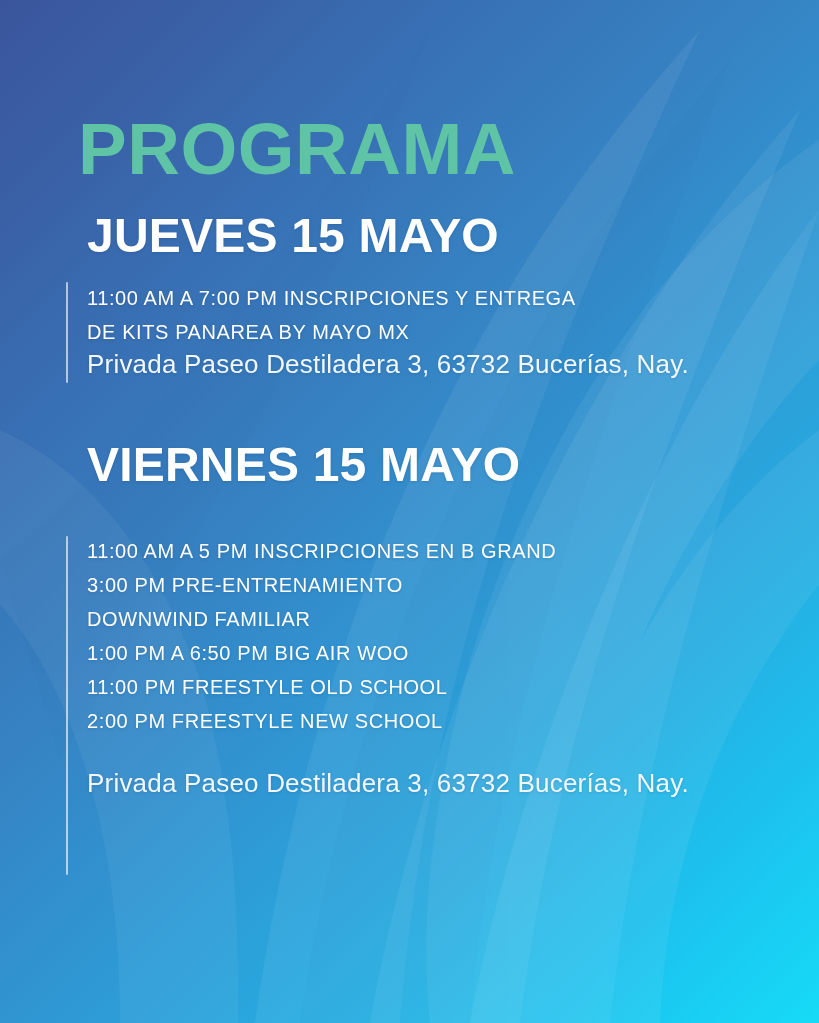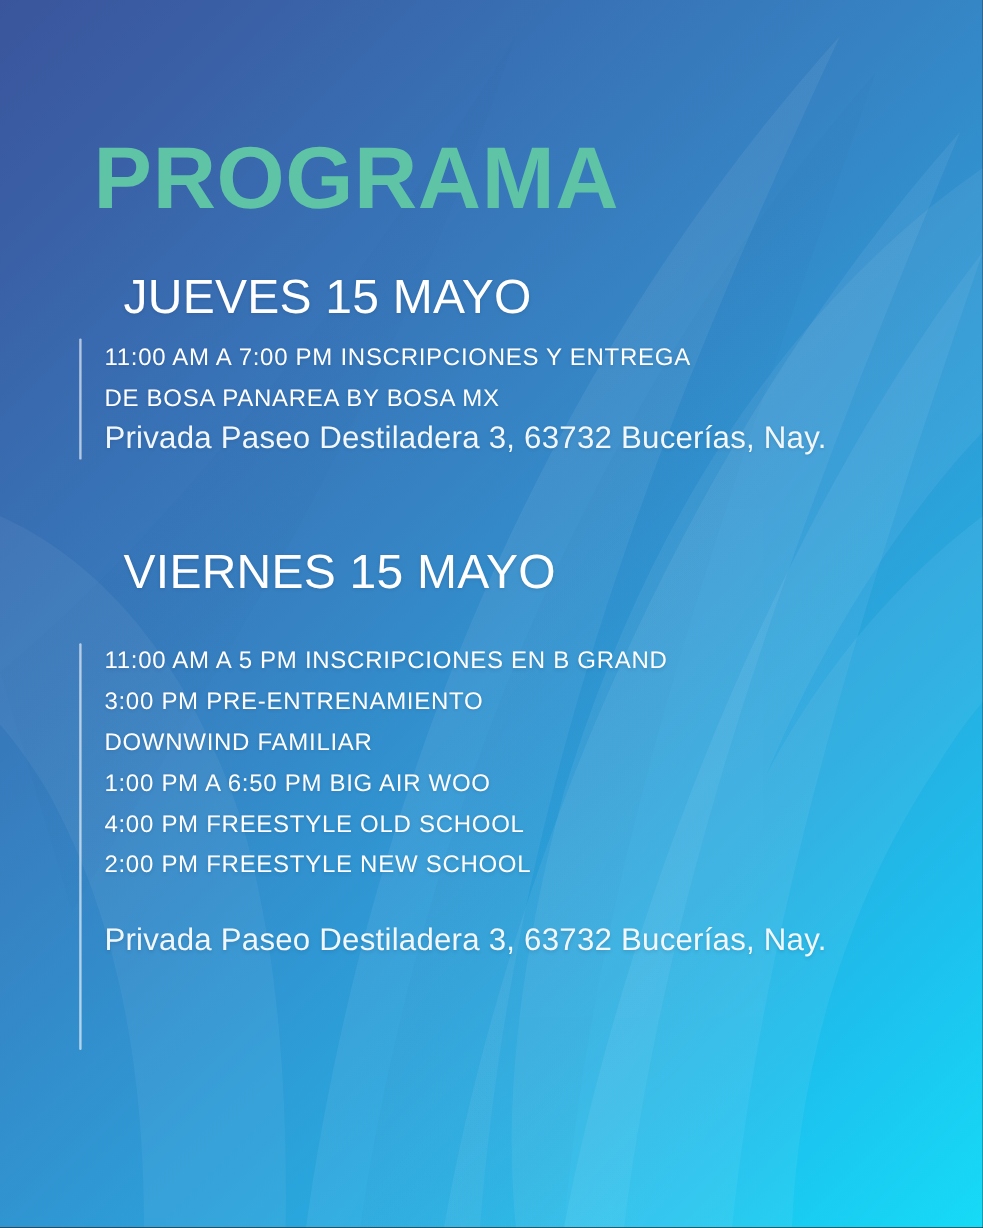--- a/index.html
+++ b/index.html
@@ -53,26 +53,26 @@
     line-height: 1;
     font-weight: 800;
     letter-spacing: 0.5px;
     color: #5fc3a6;
     margin: 0;
   }
 
   .day-heading {
     position: absolute;
     left: 87px;
-    font-size: 40px;
+    font-size: 48px;
     line-height: 1;
-    font-weight: 400;
+    font-weight: 700;
     letter-spacing: 0.2px;
     color: #ffffff;
-    margin: 16px;
+    margin: 0;
     text-shadow: 0 1px 3px rgba(20,50,90,0.18);
   }
   #day1-heading { top: 212px; }
   #day2-heading { top: 441px; }
 
   
   .rule {
     position: absolute;
     left: 66px;
     width: 2px;
@@ -152,34 +152,34 @@
   <div class="content">
 
     <h1 class="poster-title">PROGRAMA</h1>
 
     <h2 id="day1-heading" class="day-heading">JUEVES 15 MAYO</h2>
 
     <div id="rule-1" class="rule"></div>
 
     <div id="block-1" class="block">
       <div class="line-main">11:00 AM A 7:00 PM INSCRIPCIONES Y ENTREGA</div>
-      <div class="line-main">DE BOSA PANAREA BY BOSA MX</div>
+      <div class="line-main">DE KITS PANAREA BY MAYO MX</div>
       <div class="line-sub">Privada Paseo Destiladera 3, 63732 Bucerías, Nay.</div>
     </div>
 
     <h2 id="day2-heading" class="day-heading">VIERNES 15 MAYO</h2>
 
     <div id="rule-2" class="rule"></div>
 
     <div id="block-2" class="block">
       <div class="line-main">11:00 AM A 5 PM INSCRIPCIONES EN B GRAND</div>
       <div class="line-main">3:00 PM PRE-ENTRENAMIENTO</div>
       <div class="line-main">DOWNWIND FAMILIAR</div>
       <div class="line-main">1:00 PM A 6:50 PM BIG AIR WOO</div>
-      <div class="line-main">4:00 PM FREESTYLE OLD SCHOOL</div>
+      <div class="line-main">11:00 PM FREESTYLE OLD SCHOOL</div>
       <div class="line-main">2:00 PM FREESTYLE NEW SCHOOL</div>
     </div>
 
     <div id="block-3" class="block">
       <div class="line-sub">Privada Paseo Destiladera 3, 63732 Bucerías, Nay.</div>
     </div>
 
   </div>
 </div>
 

